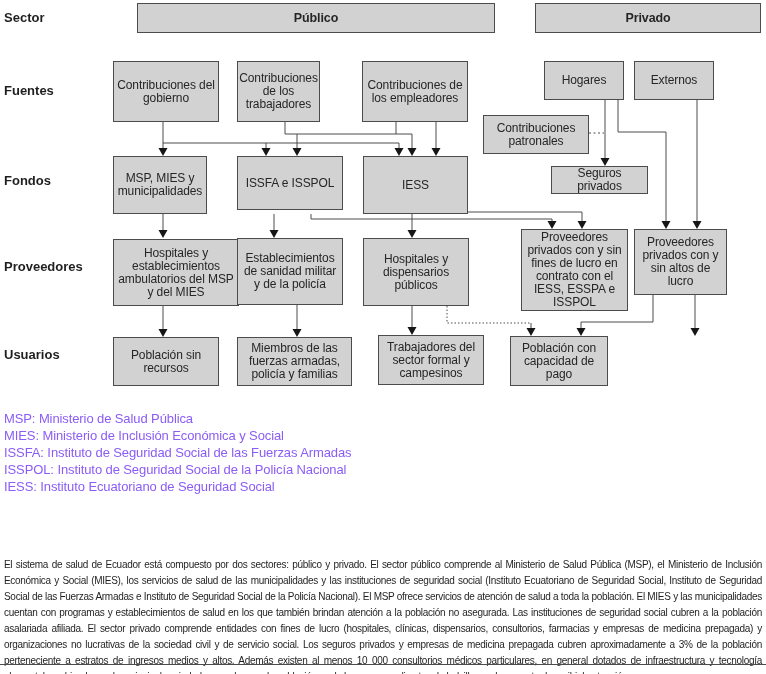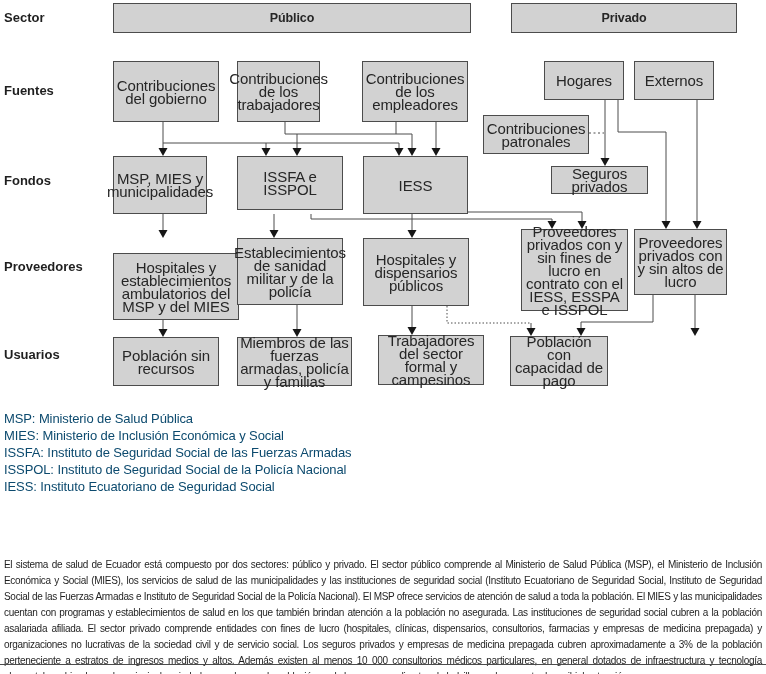--- a/index.html
+++ b/index.html
@@ -3,24 +3,24 @@
 <meta charset="utf-8">
 <style>
   html,body{margin:0;padding:0;background:#ffffff;}
   body{width:766px;height:674px;position:relative;overflow:hidden;
        font-family:"Liberation Sans",sans-serif;color:#262626;}
   .diagram{position:absolute;left:0;top:0;width:766px;height:408px;}
   .connectors{position:absolute;left:0;top:0;pointer-events:none;}
   .row-label{position:absolute;left:4px;font-size:13px;font-weight:bold;color:#1f1f1f;text-align:center;}
   .box{position:absolute;background:#d2d2d2;border:1px solid #4c4c4c;
        display:flex;align-items:center;justify-content:center;text-align:center;
-       font-size:15px;line-height:13px;color:#262626;padding:1px 2px;box-sizing:border-box;
+       font-size:12px;line-height:13px;color:#262626;padding:1px 2px;box-sizing:border-box;
        letter-spacing:-0.1px;}
-  .sector-box{font-weight:bold;font-size:12.5px;}
-  .defs{position:absolute;left:4px;top:410px;font-size:13px;line-height:17px;color:#0c4a6e;
+  .sector-box{font-weight:bold;font-size:12.5px;margin-left:24px;}
+  .defs{position:absolute;left:4px;top:410px;font-size:13px;line-height:17px;color:#8b5cf6;
         letter-spacing:-0.1px;}
   .description{position:absolute;left:4px;top:517px;width:758px;text-align:justify;
         font-size:10px;line-height:16px;letter-spacing:-0.3px;color:#1f1f1f;margin-top:40px;}
   .bottom-rule{position:absolute;left:0;top:664px;width:766px;height:0;
         border-top:1px solid #4c4c4c;}
 </style>
 </head>
 <body>
 
 <div class="diagram">
@@ -85,21 +85,21 @@
   <div class="box" style="left:362px;top:61px;width:106px;height:61px">Contribuciones de los empleadores</div>
   <div class="box" style="left:544px;top:61px;width:80px;height:39px">Hogares</div>
   <div class="box" style="left:634px;top:61px;width:80px;height:39px">Externos</div>
   <div class="box" style="left:483px;top:115px;width:106px;height:39px">Contribuciones patronales</div>
 
   <div class="box" style="left:113px;top:156px;width:94px;height:58px">MSP, MIES y municipalidades</div>
   <div class="box" style="left:237px;top:156px;width:106px;height:54px">ISSFA e ISSPOL</div>
   <div class="box" style="left:363px;top:156px;width:105px;height:58px">IESS</div>
   <div class="box" style="left:551px;top:166px;width:97px;height:28px">Seguros privados</div>
 
-  <div class="box" style="left:113px;top:253px;width:126px;height:67px">Hospitales y establecimientos ambulatorios del MSP y del MIES</div>
+  <div class="box" style="left:113px;top:239px;width:126px;height:67px">Hospitales y establecimientos ambulatorios del MSP y del MIES</div>
   <div class="box" style="left:237px;top:238px;width:106px;height:67px">Establecimientos de sanidad militar y de la policía</div>
   <div class="box" style="left:363px;top:238px;width:106px;height:68px">Hospitales y dispensarios públicos</div>
   <div class="box" style="left:521px;top:229px;width:107px;height:82px">Proveedores privados con y sin fines de lucro en contrato con el IESS, ESSPA e ISSPOL</div>
   <div class="box" style="left:634px;top:229px;width:93px;height:66px">Proveedores privados con y sin altos de lucro</div>
 
   <div class="box" style="left:113px;top:337px;width:106px;height:49px">Población sin recursos</div>
   <div class="box" style="left:237px;top:337px;width:115px;height:49px">Miembros de las fuerzas armadas, policía y familias</div>
   <div class="box" style="left:378px;top:335px;width:106px;height:50px">Trabajadores del sector formal y campesinos</div>
   <div class="box" style="left:510px;top:336px;width:98px;height:50px">Población con capacidad de pago</div>
 </div>

